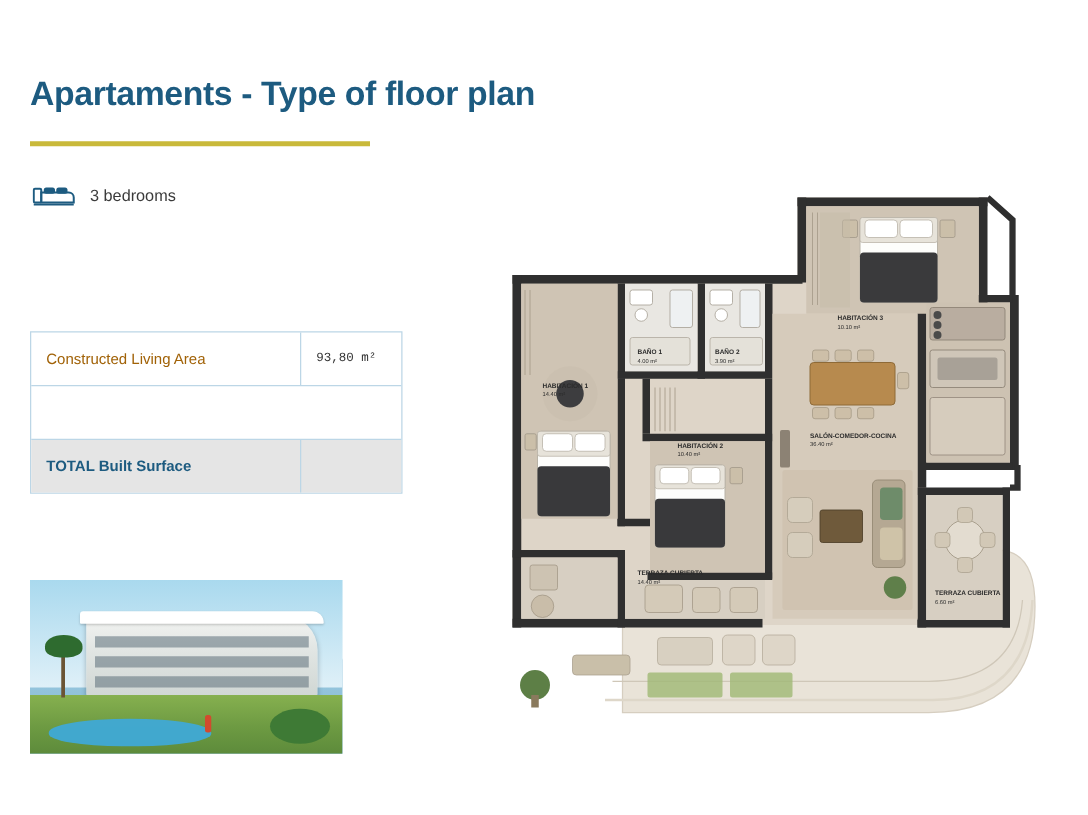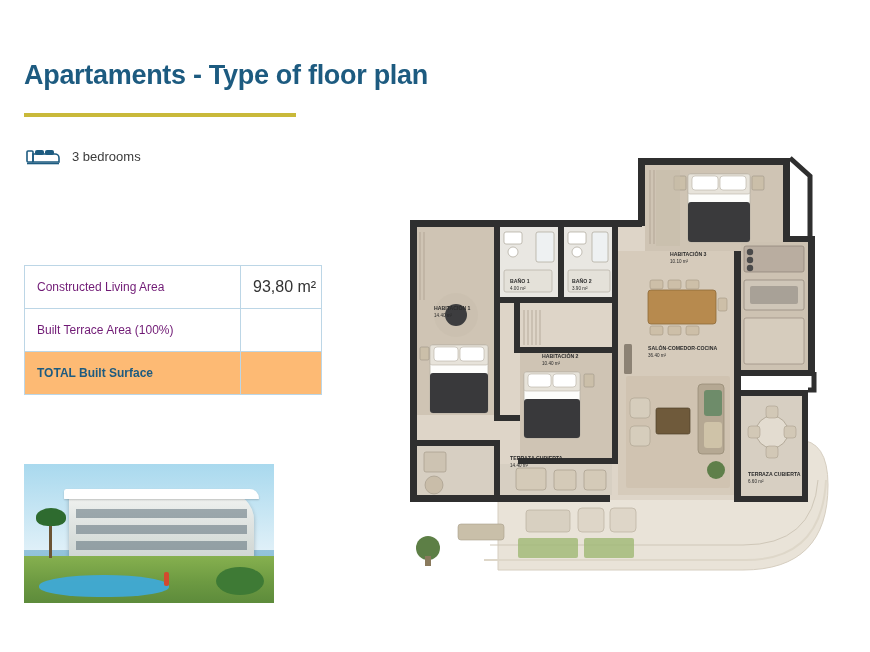--- a/index.html
+++ b/index.html
@@ -64,40 +64,41 @@
     border-collapse: collapse;
     background: #fff;
   }
   .table .row {
     display: flex;
     border-bottom: 1px solid #bcd6e6;
     height: 42px;
   }
   .table .row:last-child { border-bottom: none; }
   .table .row.total {
-    background: #fdba74;
+    background: #e5e5e5;
   }
   .table .cell-label {
     flex: 0 0 216px;
     display: flex;
     align-items: center;
     padding-left: 12px;
     font-size: 12px;
-    color: #701a75;
+    color: #a16207;
     box-sizing: border-box;
     border-right: 1px solid #bcd6e6;
   }
   .table .cell-value {
     flex: 1;
     display: flex;
     align-items: center;
     padding-left: 12px;
-    font-size: 16px;
+    font-size: 10px;
     color: #333;
     box-sizing: border-box;
+    font-family: Liberation Mono, monospace;
   }
   .table .row.total .cell-label,
   .table .row.total .cell-value {
     font-weight: bold;
     color: #1d5b80;
   }
 
   
   .photo {
     position: absolute;
@@ -222,21 +223,20 @@
     </span>
     <span class="bedrooms-label">3 bedrooms</span>
   </div>
 
   <div class="table">
     <div class="row">
       <div class="cell-label">Constructed Living Area</div>
       <div class="cell-value">93,80 m²</div>
     </div>
     <div class="row">
-      <div class="cell-label">Built Terrace Area (100%)</div>
     </div>
     <div class="row total">
       <div class="cell-label">TOTAL Built Surface</div>
     </div>
   </div>
 
   <div class="photo">
     <div class="sky"></div>
     <div class="building">
       <div class="floor f1"></div>

